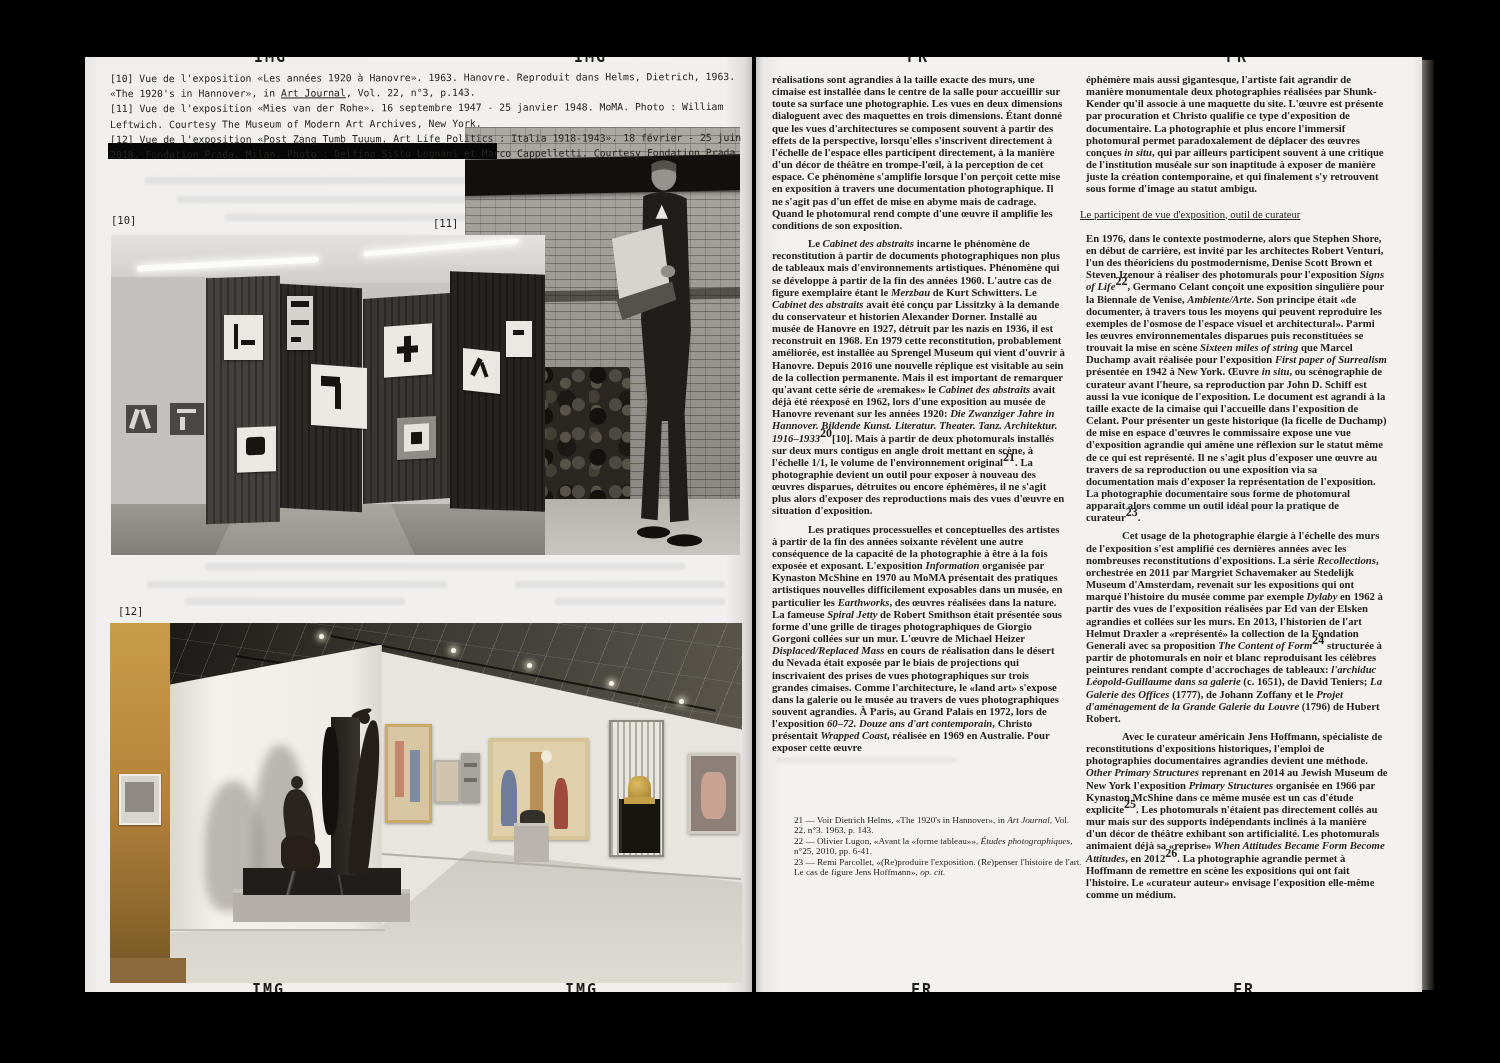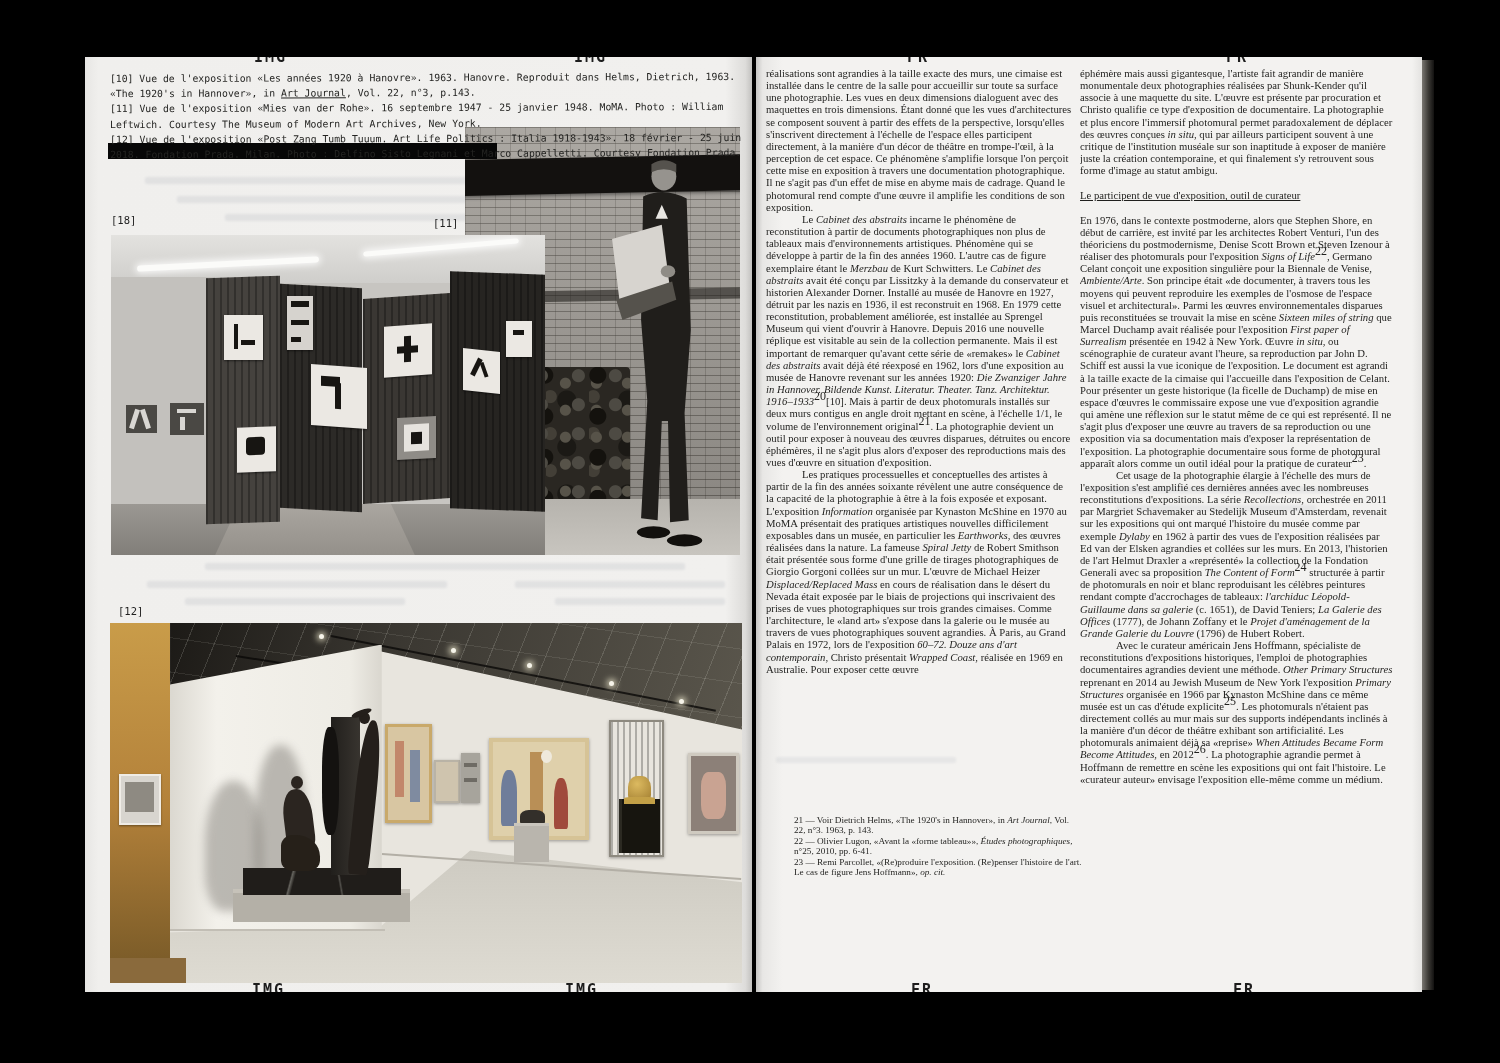--- a/index.html
+++ b/index.html
@@ -123,21 +123,21 @@
     <div class="ghost" style="left:92px;top:139px;width:420px"></div>
     <div class="ghost" style="left:140px;top:157px;width:330px"></div>
     <div class="ghost" style="left:120px;top:506px;width:480px"></div>
     <div class="ghost" style="left:62px;top:524px;width:300px"></div>
     <div class="ghost" style="left:430px;top:524px;width:210px"></div>
     <div class="ghost" style="left:100px;top:541px;width:220px"></div>
     <div class="ghost" style="left:470px;top:541px;width:170px"></div>
 
     <div class="redaction-bar"></div>
 
-    <div class="figure-label" style="left:26px;top:157px">[18]</div>
+    <div class="figure-label" style="left:26px;top:157px">[10]</div>
     <div class="figure-label" style="left:348px;top:160px">[11]</div>
     <div class="figure-label" style="left:33px;top:548px">[12]</div>
 
     <div class="photo11">
       <div class="p11-brick"></div>
       <div class="p11-beam"></div>
       <div class="p11-ledge"></div>
       <div class="p11-foliage"></div>
       <div class="p11-floor"></div>
       <div class="p11-figure">
@@ -283,21 +283,21 @@
     <div class="marker-top" style="left:151px">
         <span>FR</span>
       </div>
     <div class="marker-top" style="left:470px">
         <span>FR</span>
       </div>
 
     <style>
       .col{position:absolute;top:10px;font-size:10.7px;line-height:12.15px;color:#1f1f1d;
            text-align:left;}
-      .col p{margin:0;}
+      .col p{margin:6px;font-weight:bold;}
       .col1{left:10px;width:306px;height:750px;overflow:hidden;}
       .col2{left:324px;width:314px;height:918px;overflow:hidden;}
       .indent{text-indent:36px;}
       .it{font-style:italic}.un{text-decoration:underline}
       .sup{font-size:12px;vertical-align:super;line-height:0;}
       .heading{font-size:10.7px;font-weight:normal;text-decoration:underline;
                margin:13px 0 12px 0;}
       .footnotes{position:absolute;left:38px;top:758px;width:288px;
         font-size:9.2px;line-height:10.45px;color:#262624;}
       .footnotes p{margin:0;}

